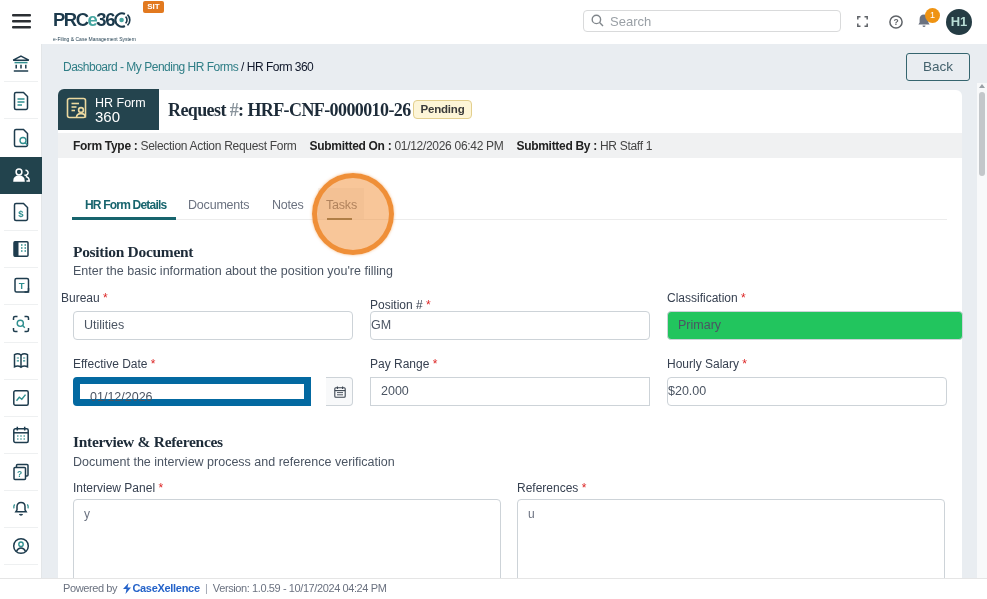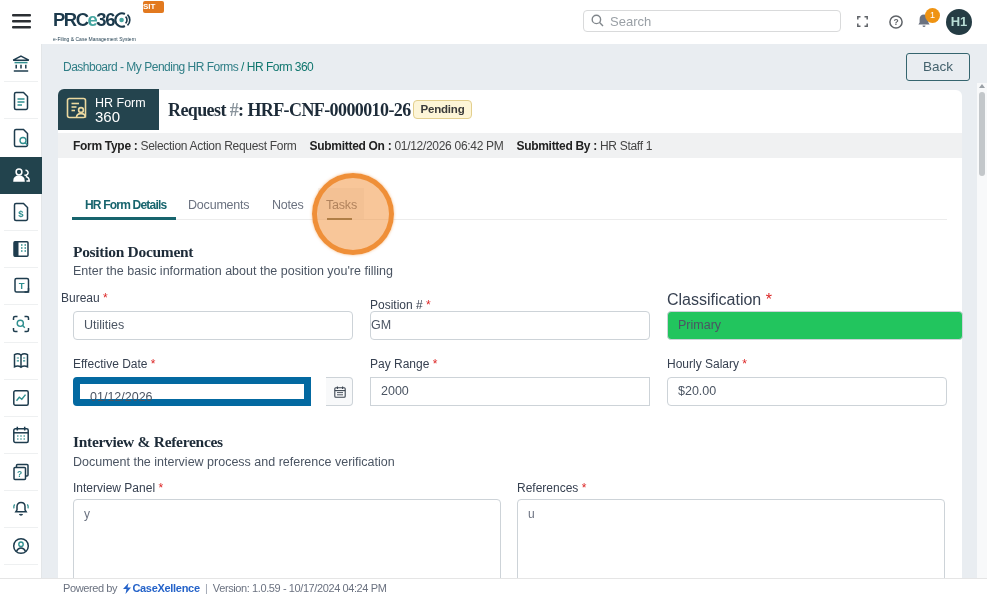--- a/index.html
+++ b/index.html
@@ -21,21 +21,21 @@
 
 <div class="abs" style="left:53px;top:9px;font-weight:bold;font-size:18.5px;letter-spacing:-1.5px;color:#1c3a4c">PRC<span style="color:#45a5a0">e</span>36<span id="lz"></span></div>
 <svg class="abs" style="left:113px;top:10px" width="20" height="20" viewBox="0 0 21 21">
 <circle cx="9" cy="10.5" r="2.4" fill="#45a5a0"></circle>
 <path d="M12.5 4.2 A7 7 0 1 0 12.5 16.8" stroke="#1c3a4c" stroke-width="2.2" fill="none"></path>
 <path d="M13.2 7 A4.8 4.8 0 0 1 13.2 14" stroke="#1c3a4c" stroke-width="1.7" fill="none"></path>
 <path d="M15.2 4.8 A7.8 7.8 0 0 1 15.2 16.2" stroke="#1c3a4c" stroke-width="1.7" fill="none"></path>
 </svg>
 <div class="abs" style="left:53px;top:36px;font-size:5px;color:#1c3a4c;letter-spacing:0px">e-Filing &amp; Case Management System</div>
 
-<div class="abs" style="left:143px;top:1px;width:21px;height:12px;background:#e2791f;border-radius:2px;color:#fff;font-size:8px;font-weight:bold;line-height:12px">SIT</div>
+<div class="abs" style="left:143px;top:1px;width:21px;height:12px;background:#e2791f;border-radius:2px;color:#fff;font-size:8px;font-weight:bold;text-align:center;line-height:12px">SIT</div>
 
 <div class="abs" style="left:583px;top:10px;width:258px;height:22px;border:1px solid #d9dadb;border-radius:4px;background:#fff"></div>
 <svg class="abs" style="left:591px;top:14px" width="13" height="13" viewBox="0 0 13 13" fill="none" stroke="#80868b" stroke-width="1.4">
 <circle cx="5.4" cy="5.4" r="4.2"></circle>
       <path d="M8.6 8.6 L12 12"></path>
 </svg>
 <div class="abs" style="left:610px;top:14px;font-size:13px;color:#9aa0a6">Search</div>
 
 <svg class="abs" style="left:857px;top:16px" width="11" height="11" viewBox="0 0 11 11" fill="none" stroke="#5f6368" stroke-width="1.5">
 <path d="M0.8 3.5 V0.8 H3.5"></path>
@@ -138,21 +138,21 @@
 <div class="abs" style="left:4px;top:267px;width:34px;height:1px;background:#eef0f1"></div>
 <div class="abs" style="left:4px;top:304px;width:34px;height:1px;background:#eef0f1"></div>
 <div class="abs" style="left:4px;top:342px;width:34px;height:1px;background:#eef0f1"></div>
 <div class="abs" style="left:4px;top:379px;width:34px;height:1px;background:#eef0f1"></div>
 <div class="abs" style="left:4px;top:416px;width:34px;height:1px;background:#eef0f1"></div>
 <div class="abs" style="left:4px;top:453px;width:34px;height:1px;background:#eef0f1"></div>
 <div class="abs" style="left:4px;top:490px;width:34px;height:1px;background:#eef0f1"></div>
 <div class="abs" style="left:4px;top:527px;width:34px;height:1px;background:#eef0f1"></div>
 <div class="abs" style="left:4px;top:564px;width:34px;height:1px;background:#eef0f1"></div>
 
-<div class="abs" style="left:63px;top:60px;font-size:12px;letter-spacing:-0.5px;color:#2f7e86">Dashboard - My Pending HR Forms <span style="color:#0f766e">/ HR Form 360</span></div>
+<div class="abs" style="left:63px;top:60px;font-size:12px;letter-spacing:-0.5px;color:#2f7e86">Dashboard - My Pending HR Forms <span style="color:#0f172a">/ HR Form 360</span></div>
 <div class="abs" style="left:906px;top:53px;width:64px;height:28px;border:1.5px solid #35656f;border-radius:3px;color:#44626d;font-size:13.5px;text-align:center;line-height:25px">Back</div>
 
 <div class="abs" style="left:58px;top:90px;width:904px;height:488px;background:#fff;border-radius:6px 6px 0 0"></div>
 
 <div class="abs" style="left:58px;top:89px;width:101px;height:41px;background:#24444e;border-radius:6px 0 0 0"></div>
 <svg class="abs" style="left:66px;top:97px" width="24" height="25" viewBox="0 0 24 25" fill="none" stroke="#ecd9a0" stroke-width="1.6">
 <rect x="1.5" y="1.5" width="18" height="19" rx="2"></rect>
 <path d="M5.5 6.5 H13"></path>
       <path d="M5.5 10 H10.5"></path>
       <path d="M5.5 13.5 H9"></path>
@@ -174,39 +174,39 @@
 <div class="abs" style="left:188px;top:198px;font-size:12.5px;letter-spacing:-0.2px;color:#6b7280">Documents</div>
 <div class="abs" style="left:272px;top:198px;font-size:12.5px;letter-spacing:-0.2px;color:#6b7280">Notes</div>
 <div class="abs" style="left:326px;top:198px;font-size:12.5px;letter-spacing:-0.2px;color:#6b7280">Tasks</div>
 <div class="abs" style="left:327px;top:218px;width:25px;height:2px;background:#6a6a52"></div>
 
 <div class="abs ser" style="left:73px;top:243px;font-size:15.5px;letter-spacing:-0.3px;font-weight:bold;color:#1d2b38">Position Document</div>
 <div class="abs" style="left:73px;top:264px;font-size:12.5px;color:#4b5563">Enter the basic information about the position you're filling</div>
 
 <div class="abs" style="left:61px;top:291px;font-size:12px;color:#374151">Bureau <span style="color:#dc2626">*</span></div>
 <div class="abs" style="left:370px;top:298px;font-size:12px;color:#374151">Position # <span style="color:#dc2626">*</span></div>
-<div class="abs" style="left:667px;top:291px;font-size:16px;color:#374151">Classification <span style="color:#dc2626">*</span></div>
+<div class="abs" style="left:667px;top:291px;font-size:12px;color:#374151">Classification <span style="color:#dc2626">*</span></div>
 <div class="abs" style="left:73px;top:311px;width:280px;height:29px;border:1px solid #cdd3d8;border-radius:4px;background:#fff;font-size:12.5px;color:#4b5563;line-height:27px;padding-left:10px">Utilities</div>
 <div class="abs" style="left:370px;top:311px;width:280px;height:29px;border:1px solid #cdd3d8;border-radius:4px;background:#fff;font-size:12.5px;color:#4b5563;line-height:27px;">GM</div>
 <div class="abs" style="left:667px;top:311px;width:296px;height:29px;border:1px solid #cdd3d8;border-radius:4px;background:#22c55e;font-size:12.5px;color:#4b5563;line-height:27px;padding-left:10px">Primary</div>
 
 <div class="abs" style="left:73px;top:357px;font-size:12px;color:#374151">Effective Date <span style="color:#dc2626">*</span></div>
 <div class="abs" style="left:370px;top:357px;font-size:12px;color:#374151">Pay Range <span style="color:#dc2626">*</span></div>
 <div class="abs" style="left:667px;top:357px;font-size:12px;color:#374151">Hourly Salary <span style="color:#dc2626">*</span></div>
 <div class="abs" style="left:73px;top:377px;width:238px;height:29px;border:7px solid #0369a1;border-radius:4px 0 0 4px;background:#fff;font-size:12.5px;color:#4b5563;line-height:27px;padding-left:10px">01/12/2026</div>
 <div class="abs" style="left:326px;top:377px;width:27px;height:29px;border:1px solid #cdd3d8;border-left:none;border-radius:0 4px 4px 0;background:#f8f9fa"></div>
 <svg class="abs" style="left:334px;top:386px" width="12" height="12" viewBox="0 0 12 12" fill="none" stroke="#3a4450" stroke-width="1.1">
 <rect x="0.8" y="1.8" width="10.4" height="9.4" rx="1"></rect>
 <path d="M3.4 0.4 V3"></path>
       <path d="M8.6 0.4 V3"></path>
       <path d="M0.8 4.6 H11.2"></path>
 <path d="M3 6.6 H9 M3 8.8 H9" stroke-width="0.9"></path>
 </svg>
 <div class="abs" style="left:370px;top:377px;width:280px;height:29px;border:1px solid #cdd3d8;border-radius:0;background:#fff;font-size:12.5px;color:#4b5563;line-height:27px;padding-left:10px">2000</div>
-<div class="abs" style="left:667px;top:377px;width:280px;height:29px;border:1px solid #cdd3d8;border-radius:4px;background:#fff;font-size:12.5px;color:#4b5563;line-height:27px;padding-left:10px">$20.00</div>
+<div class="abs" style="left:667px;top:377px;width:280px;height:29px;border:1px solid #cdd3d8;border-radius:4px;background:#fff;font-size:12.5px;color:#4b5563;line-height:27px;">$20.00</div>
 
 <div class="abs ser" style="left:73px;top:433px;font-size:15.5px;letter-spacing:-0.3px;font-weight:bold;color:#1d2b38">Interview &amp; References</div>
 <div class="abs" style="left:73px;top:455px;font-size:12.5px;color:#4b5563">Document the interview process and reference verification</div>
 
 <div class="abs" style="left:73px;top:481px;font-size:12px;color:#374151">Interview Panel <span style="color:#dc2626">*</span></div>
 <div class="abs" style="left:517px;top:481px;font-size:12px;color:#374151">References <span style="color:#dc2626">*</span></div>
 <div class="abs" style="left:73px;top:499px;width:428px;height:95px;border:1px solid #cdd3d8;border-radius:4px;background:#fff;font-size:12px;color:#6b7280;padding:7px 10px">y</div>
 <div class="abs" style="left:517px;top:499px;width:428px;height:95px;border:1px solid #cdd3d8;border-radius:4px;background:#fff;font-size:12px;color:#6b7280;padding:7px 10px">u</div>
 
 <div class="abs" style="left:977px;top:83px;width:10px;height:495px;background:#f8f9fa"></div>

